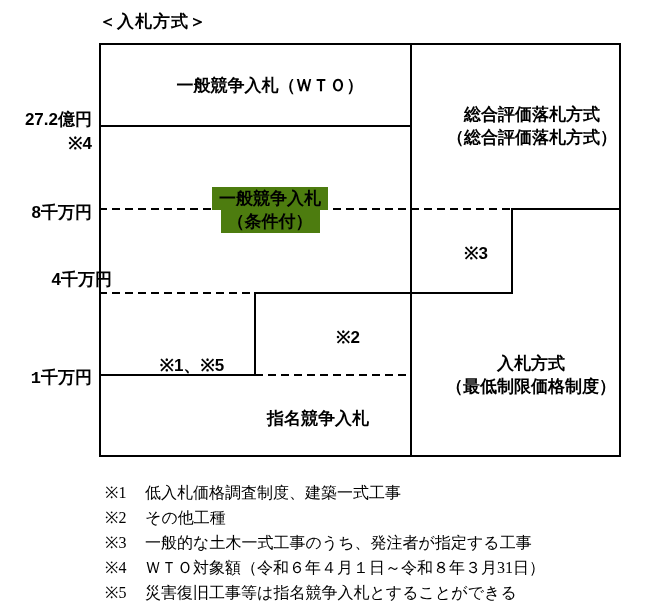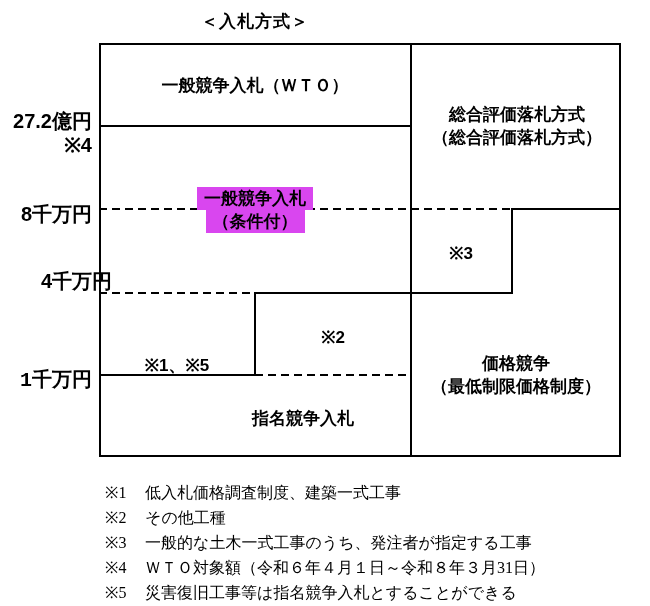--- a/index.html
+++ b/index.html
@@ -8,24 +8,24 @@
     font-family:"Liberation Sans",sans-serif;color:#000;overflow:hidden;
   }
   
   .solid-h{position:absolute;height:2px;background:#000;}
   .solid-v{position:absolute;width:2px;background:#000;}
   .dash-h{position:absolute;height:2px;
     background:repeating-linear-gradient(to right,#000 0 8px,transparent 8px 13px);}
   .outer-box{position:absolute;left:99px;top:43px;width:522px;height:414px;
     border:2px solid #000;box-sizing:border-box;}
   
-  .hdr{position:absolute;top:10px;font-size:17px;font-weight:bold;text-align:center;letter-spacing:1px;}
-  .cell{position:absolute;text-align:center;font-size:17px;font-weight:bold;line-height:23px;}
-  .cell .mask{display:inline-block;background:#d946ef;padding:0 7px;}
-  .thr{position:absolute;left:0;width:92px;text-align:right;font-size:20px;font-weight:bold;}
+  .hdr{position:absolute;top:10px;font-size:17px;font-weight:bold;text-align:left;letter-spacing:1px;}
+  .cell{position:absolute;text-align:center;font-size:17px;font-weight:bold;line-height:23px;padding-left:15px;}
+  .cell .mask{display:inline-block;background:#4d7c0f;padding:0 7px;}
+  .thr{position:absolute;left:0;width:92px;text-align:right;font-size:17px;font-weight:bold;}
   .notes{position:absolute;left:105px;top:480px;font-family:"Liberation Serif",serif;font-size:16px;}
   .note-row{display:flex;height:25px;line-height:25px;}
   .note-mark{width:40px;flex:0 0 40px;}
   .note-text{white-space:nowrap;}
 </style>
 </head>
 <body>
 
 <div class="canvas">
 
@@ -66,21 +66,21 @@
   <div class="cell" style="left:99px;top:407px;width:312px;margin-left:48px;">指名競争入札</div>
 
   <div class="cell" style="left:412px;top:103px;width:210px;">
     <span>総合評価落札方式</span><br>
     <span>（総合評価落札方式）</span>
   </div>
 
   <div class="cell" style="left:411px;top:242px;width:100px;">※3</div>
 
   <div class="cell" style="left:411px;top:352px;width:210px;">
-    <span>価格競争</span><br>
+    <span>入札方式</span><br>
     <span>（最低制限価格制度）</span>
   </div>
 
   <div class="notes">
     <div class="note-row">
       <span class="note-mark">※1</span>
       <span class="note-text">低入札価格調査制度、建築一式工事</span>
     </div>
     <div class="note-row">
       <span class="note-mark">※2</span>

